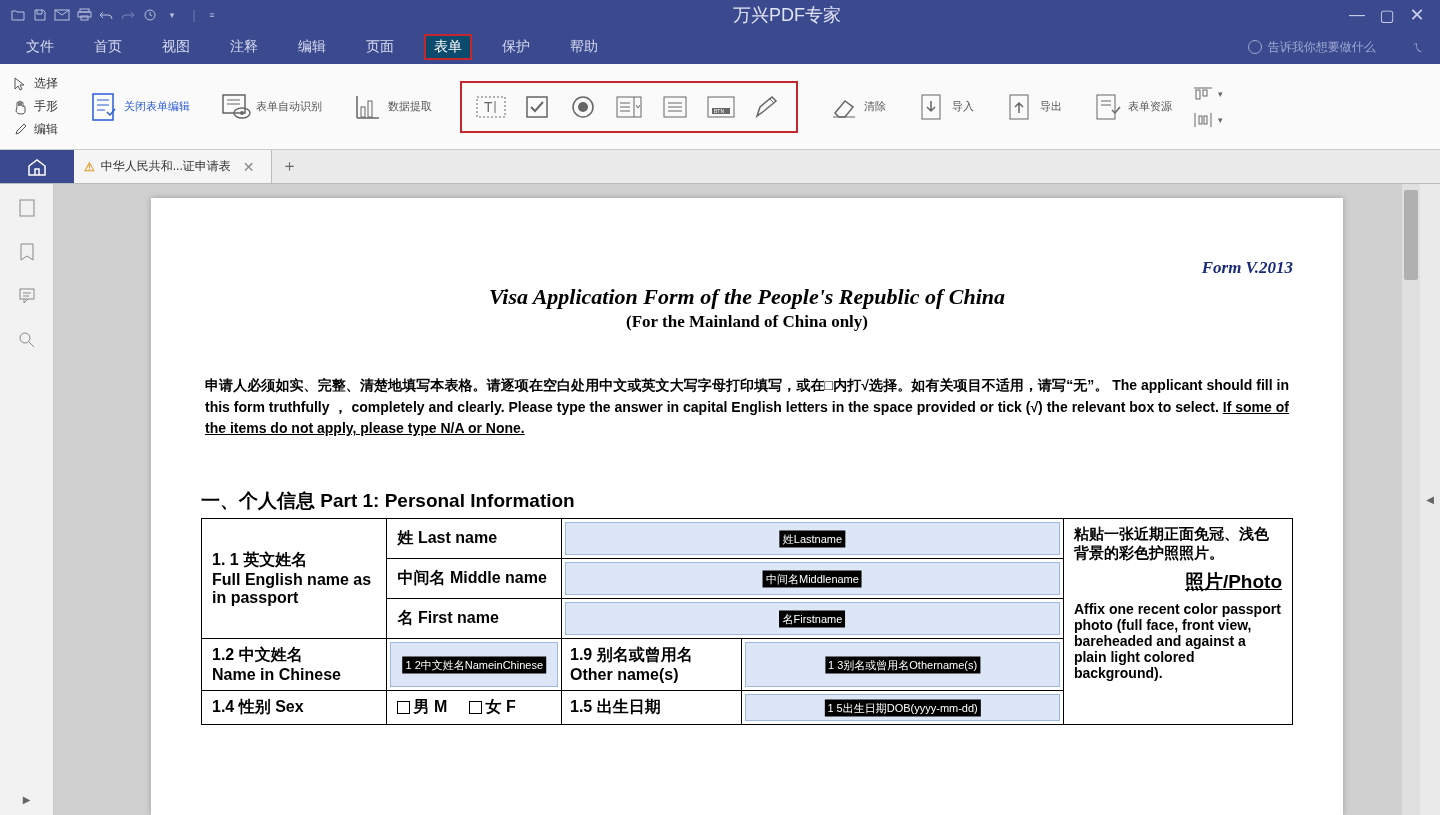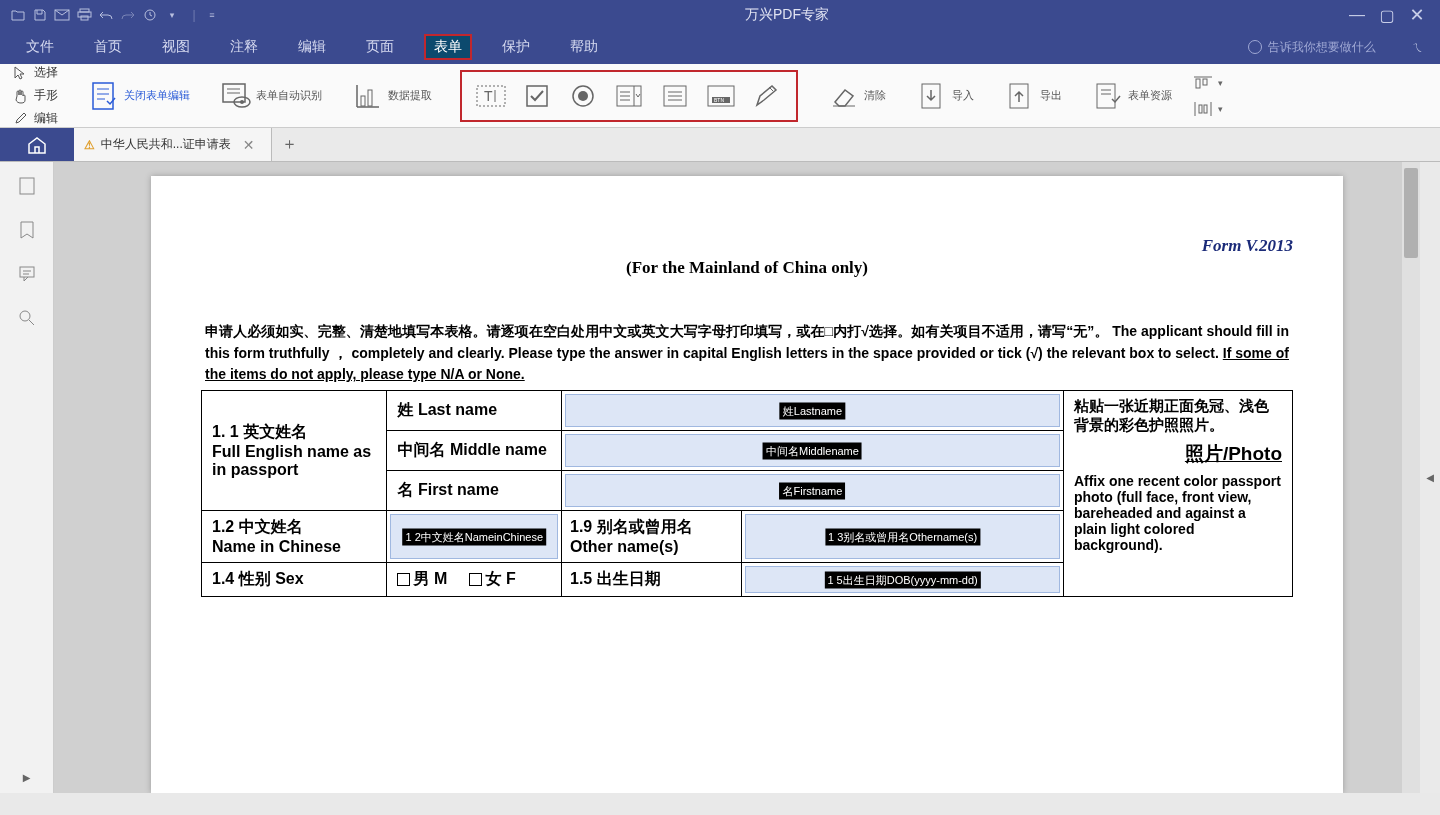--- a/index.html
+++ b/index.html
@@ -1,28 +1,28 @@
 <!DOCTYPE html>
 <html><head>
   <meta charset="utf-8">
   <style>
     * { margin: 0; padding: 0; box-sizing: border-box; font-family: "Microsoft YaHei", sans-serif; }
     body { background: #e9e9e9; width: 1440px; height: 815px; overflow: hidden; position: relative; }
     .titlebar { background: #3b4a8f; height: 30px; display: flex; align-items: center; color: #cfd3e9; font-size: 12px; }
     .qat { display: flex; gap: 2px; padding: 0 8px; align-items: center; }
     .qat .qicon { width: 20px; height: 20px; display:flex; align-items:center; justify-content:center; color:#b8bfde; }
-    .title-center { flex:1; text-align:center; color:#e0e3f2; font-size:14px; }
+    .title-center { flex:1; text-align:center; color:#e0e3f2; font-size:18px; }
     .wincontrols { display:flex; gap:4px; padding-right:10px; }
     .wincontrols span { width:26px; height:22px; display:flex; align-items:center; justify-content:center; font-size:16px; color:#c8cee8; }
     .menubar { background:#3b4a8f; height:34px; display:flex; align-items:center; padding:0 16px; gap: 20px; color:#d6daf0; font-size:14px; }
     .menubar .mitem { padding: 4px 10px; cursor:pointer; }
     .menubar .mitem.active { border:2px solid #c1272d; color:#fff; background:#0c4a6e; padding:2px 8px; }
     .hint-area { margin-left:auto; display:flex; align-items:center; gap:6px; color:#9fa8d4; font-size:12px; }
     .hint-area .bulb { width:14px; height:14px; border:1px solid #9fa8d4; border-radius:50%; position:relative; }
-    .ribbon { background:#fafafa; height:64px; border-bottom:1px solid #ccc; display:flex; align-items:center; padding: 0 12px; gap: 28px; }
+    .ribbon { background:#fafafa; height:86px; border-bottom:1px solid #ccc; display:flex; align-items:center; padding: 0 12px; gap: 28px; }
     .ribgroup { display:flex; flex-direction:row; align-items:center; justify-content:center; height:100%; gap:2px; font-size:11px; color:#555; }
     .ribgroup .blue { color:#2a5bd7; }
     .ribgroup .iconbox { width:36px; height:36px; display:flex; align-items:center; justify-content:center; }
     .smalltools { display:flex; flex-direction:column; gap:6px; font-size:12px; color:#333; }
     .smalltools .row { display:flex; align-items:center; gap:6px; }
     .smalltools .row .si { width:16px; height:16px; display:inline-flex; align-items:center; justify-content:center; }
     .redbox { border:2px solid #c1272d; padding: 10px 14px; display:flex; gap:16px; align-items:center; }
     .redbox .fi { width:30px; height:28px; display:flex; align-items:center; justify-content:center; color:#666; }
     .tabbar { background:#eaeaea; height:34px; border-bottom:1px solid #bbb; display:flex; align-items:stretch; }
     .hometab { width:74px; background:#3b4a8f; display:flex; align-items:center; justify-content:center; color:#fff; }
@@ -340,25 +340,27 @@
         <svg width="16" height="16">
           <circle cx="6" cy="6" r="5" fill="none" stroke="#888"></circle>
           <line x1="10" y1="10" x2="15" y2="15" stroke="#888"></line>
         </svg>
       </span>
     <span class="expand">▶</span>
   </div>
   <div class="canvas">
     <div class="page">
       <div class="formver">Form V.2013</div>
+      <div class="en-title">Visa Application Form of the People's Republic of China</div>
       <div class="en-sub">(For the Mainland of China only)</div>
       <div class="instr">
         <b style="font-family:'SimSun',serif"><span>申请人必须如实、完整、清楚地填写本表格。请逐项在空白处用中文或英文大写字母打印填写，或在□内打√选择。如有关项目不适用，请写“无”。</span></b>
         <b><span>The applicant should fill in this form truthfully ， completely and clearly. Please type the answer in capital English letters in the space provided or tick (√) the relevant box to select. </span></b><b class="under"><span>If some of the items do not apply, please type N/A or None.</span></b>
       </div>
+      <div class="section-h"><span>一、个人信息  Part 1: Personal Information</span></div>
       <table class="form">
         <tbody>
             <tr>
           <td rowspan="3" style="width:170px;white-space:pre-line;font-weight:bold">1. 1 英文姓名
 Full English name as in passport</td>
           <td style="width:160px;font-weight:bold"><span>姓</span> <span>Last name</span></td>
           <td class="fieldcell" style="width:460px;height:40px">
                 <span class="fieldname">姓Lastname</span>
               </td>
           <td rowspan="6" class="photo-cell" style="width:210px;vertical-align:top">

